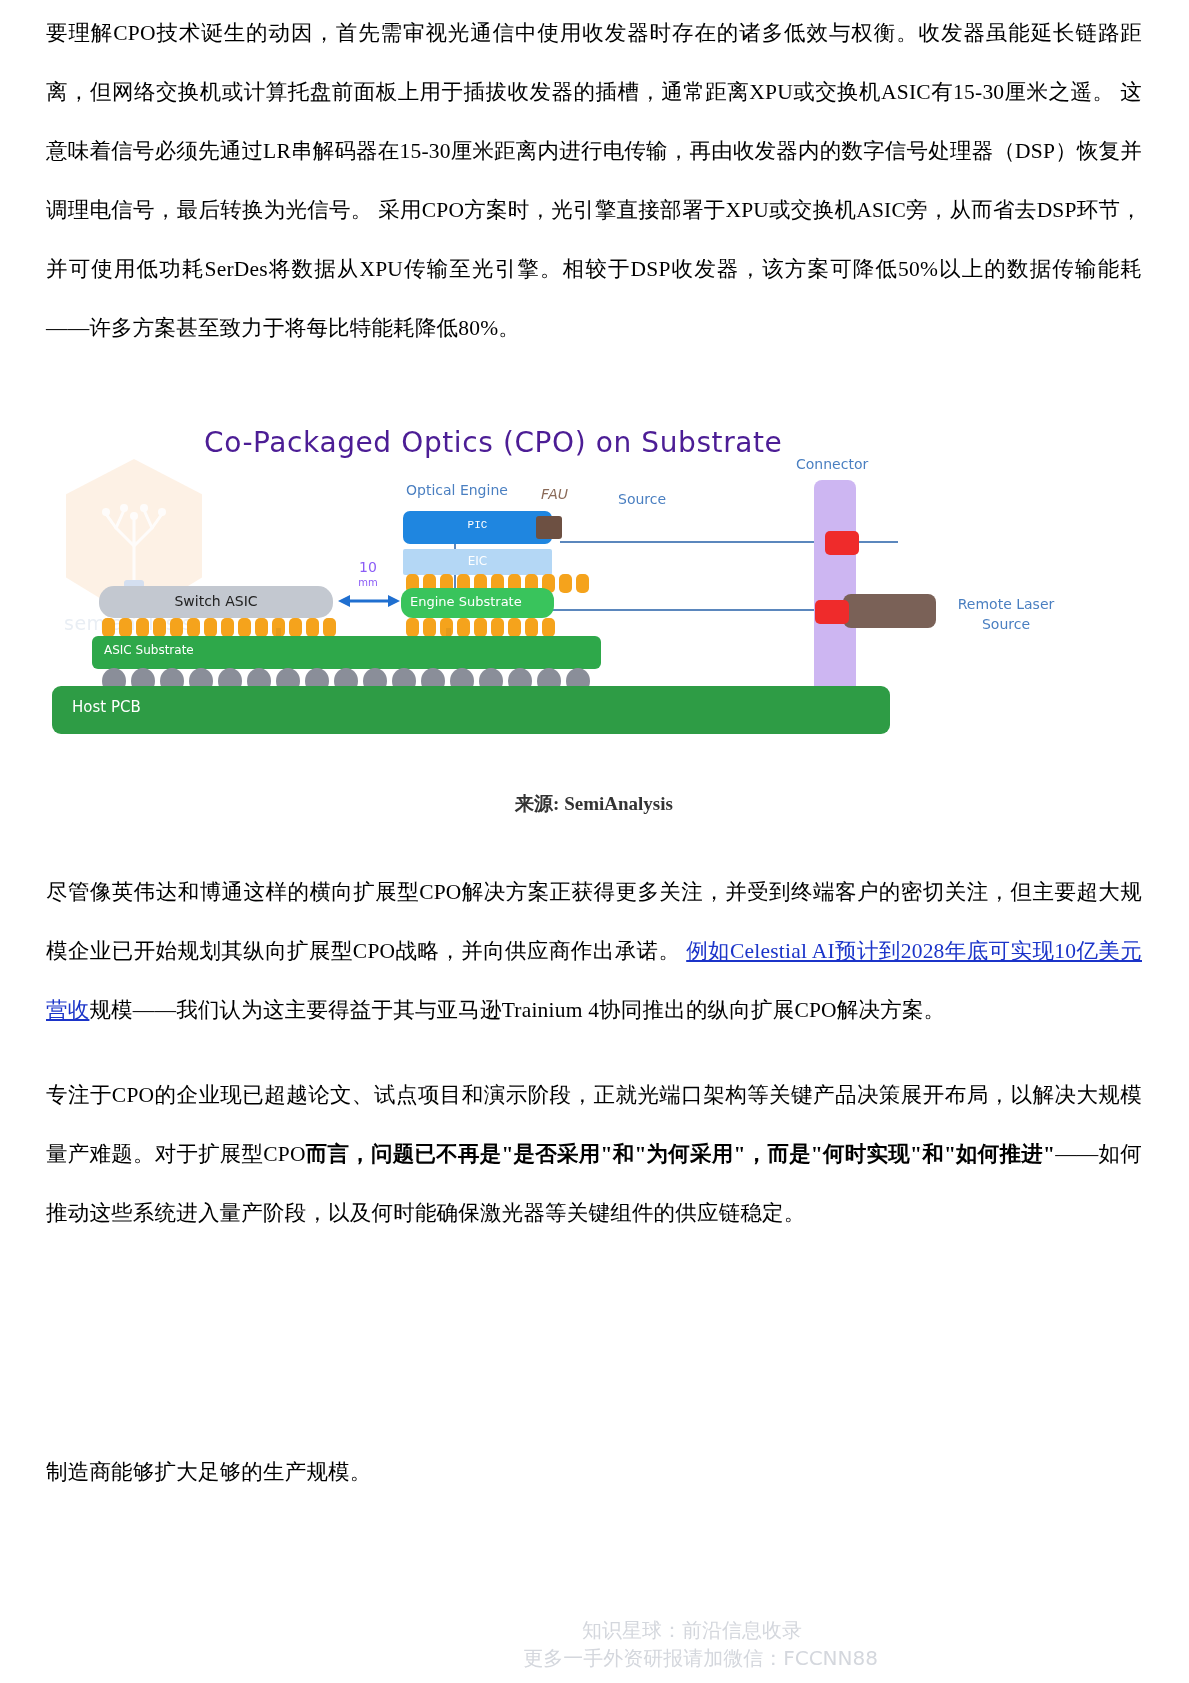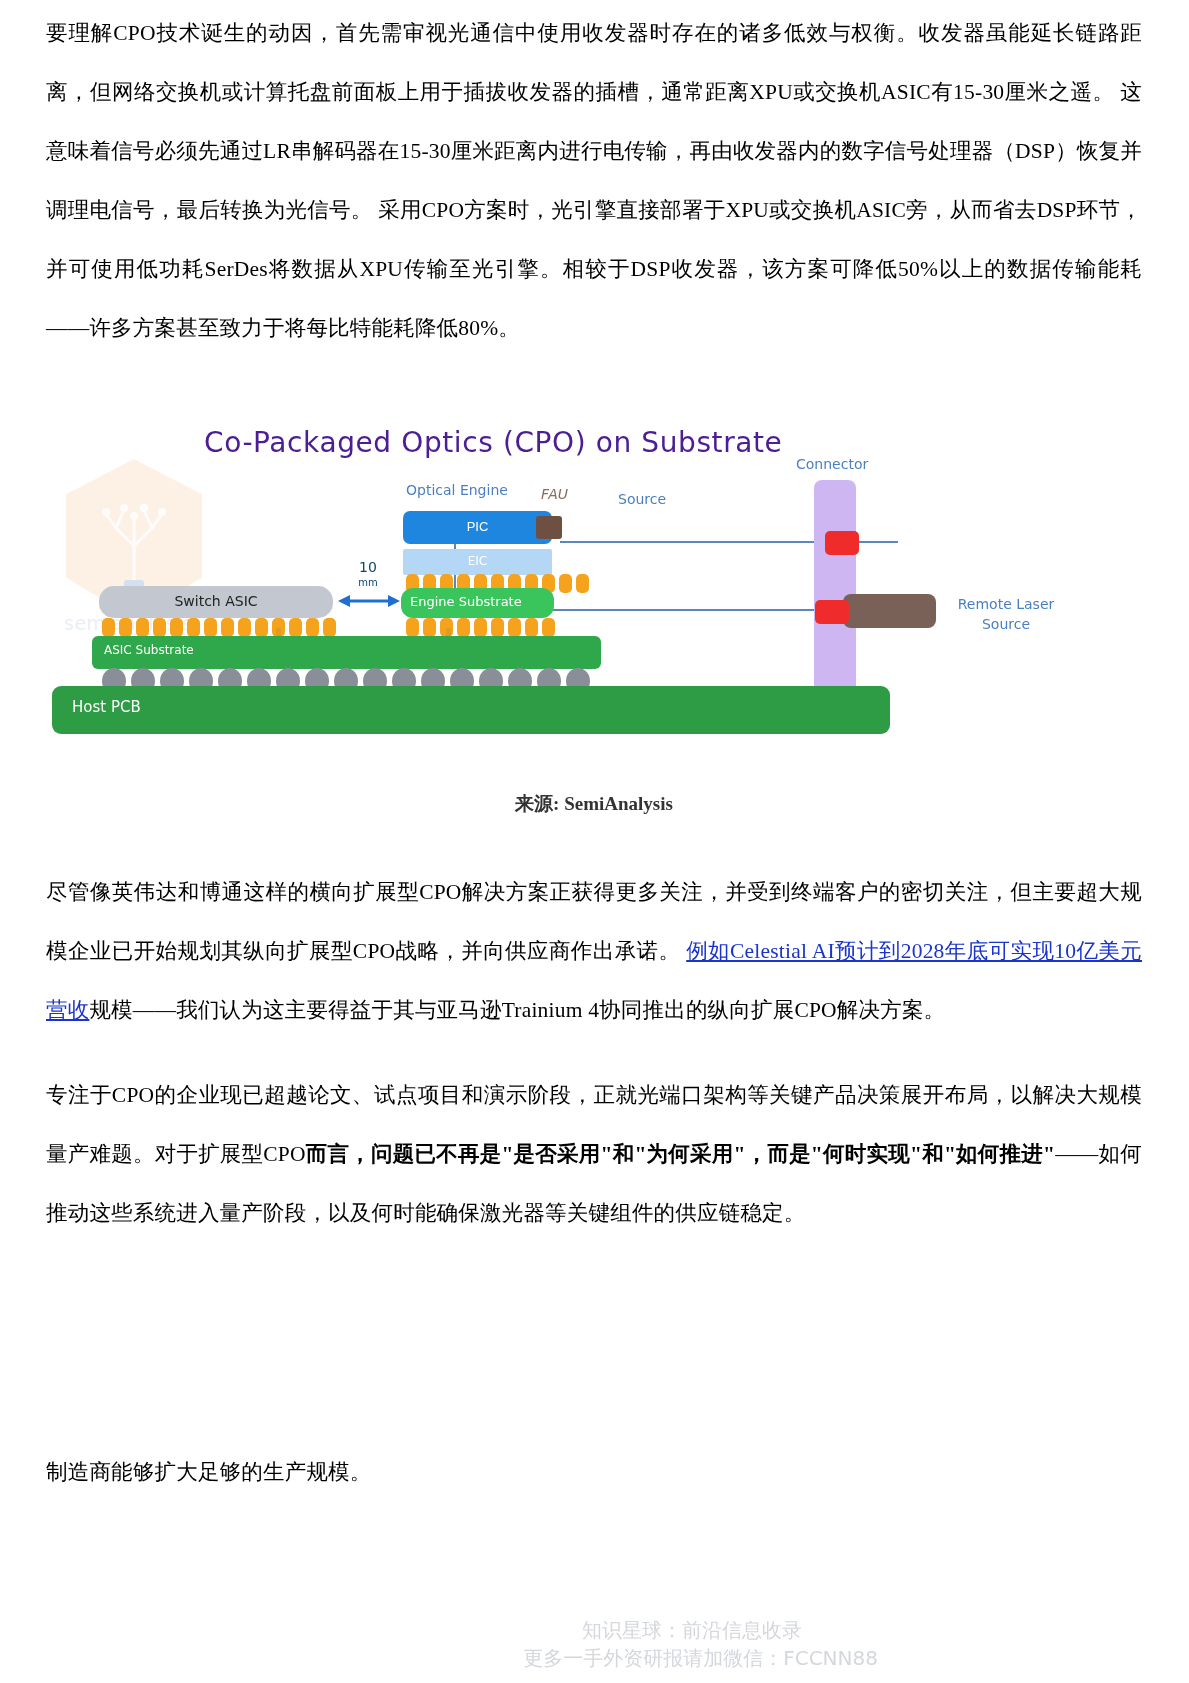--- a/index.html
+++ b/index.html
@@ -183,22 +183,22 @@
     top: 107px;
     width: 149px;
     height: 33px;
     background: #1f86e0;
     border-radius: 7px;
   }
   .pic-chip .lbl {
     position: absolute;
     left: 0; right: 0; top: 8px;
     text-align: center;
-    font-family: Liberation Sans, sans-serif;
-    font-size: 13px;
+    font-family: Liberation Mono, monospace;
+    font-size: 11px;
     color: #ffffff;
   }
   .eic-chip {
     position: absolute;
     left: 357px;
     top: 145px;
     width: 149px;
     height: 26px;
     background: #b4d7f5;
     border-radius: 2px;
@@ -257,21 +257,21 @@
     top: 190px;
     width: 62px;
     height: 14px;
   }
   .dim-label {
     position: absolute;
     left: 302px;
     top: 156px;
     font-family: "DejaVu Sans", sans-serif;
     font-size: 14px;
-    color: #0c4a6e;
+    color: #8b5cf6;
     line-height: 15px;
     text-align: center;
     width: 40px;
   }
   .dim-label .unit { font-size: 10px; display: block; }
 
   
   .hw {
     position: absolute;
     font-family: "DejaVu Sans", sans-serif;

